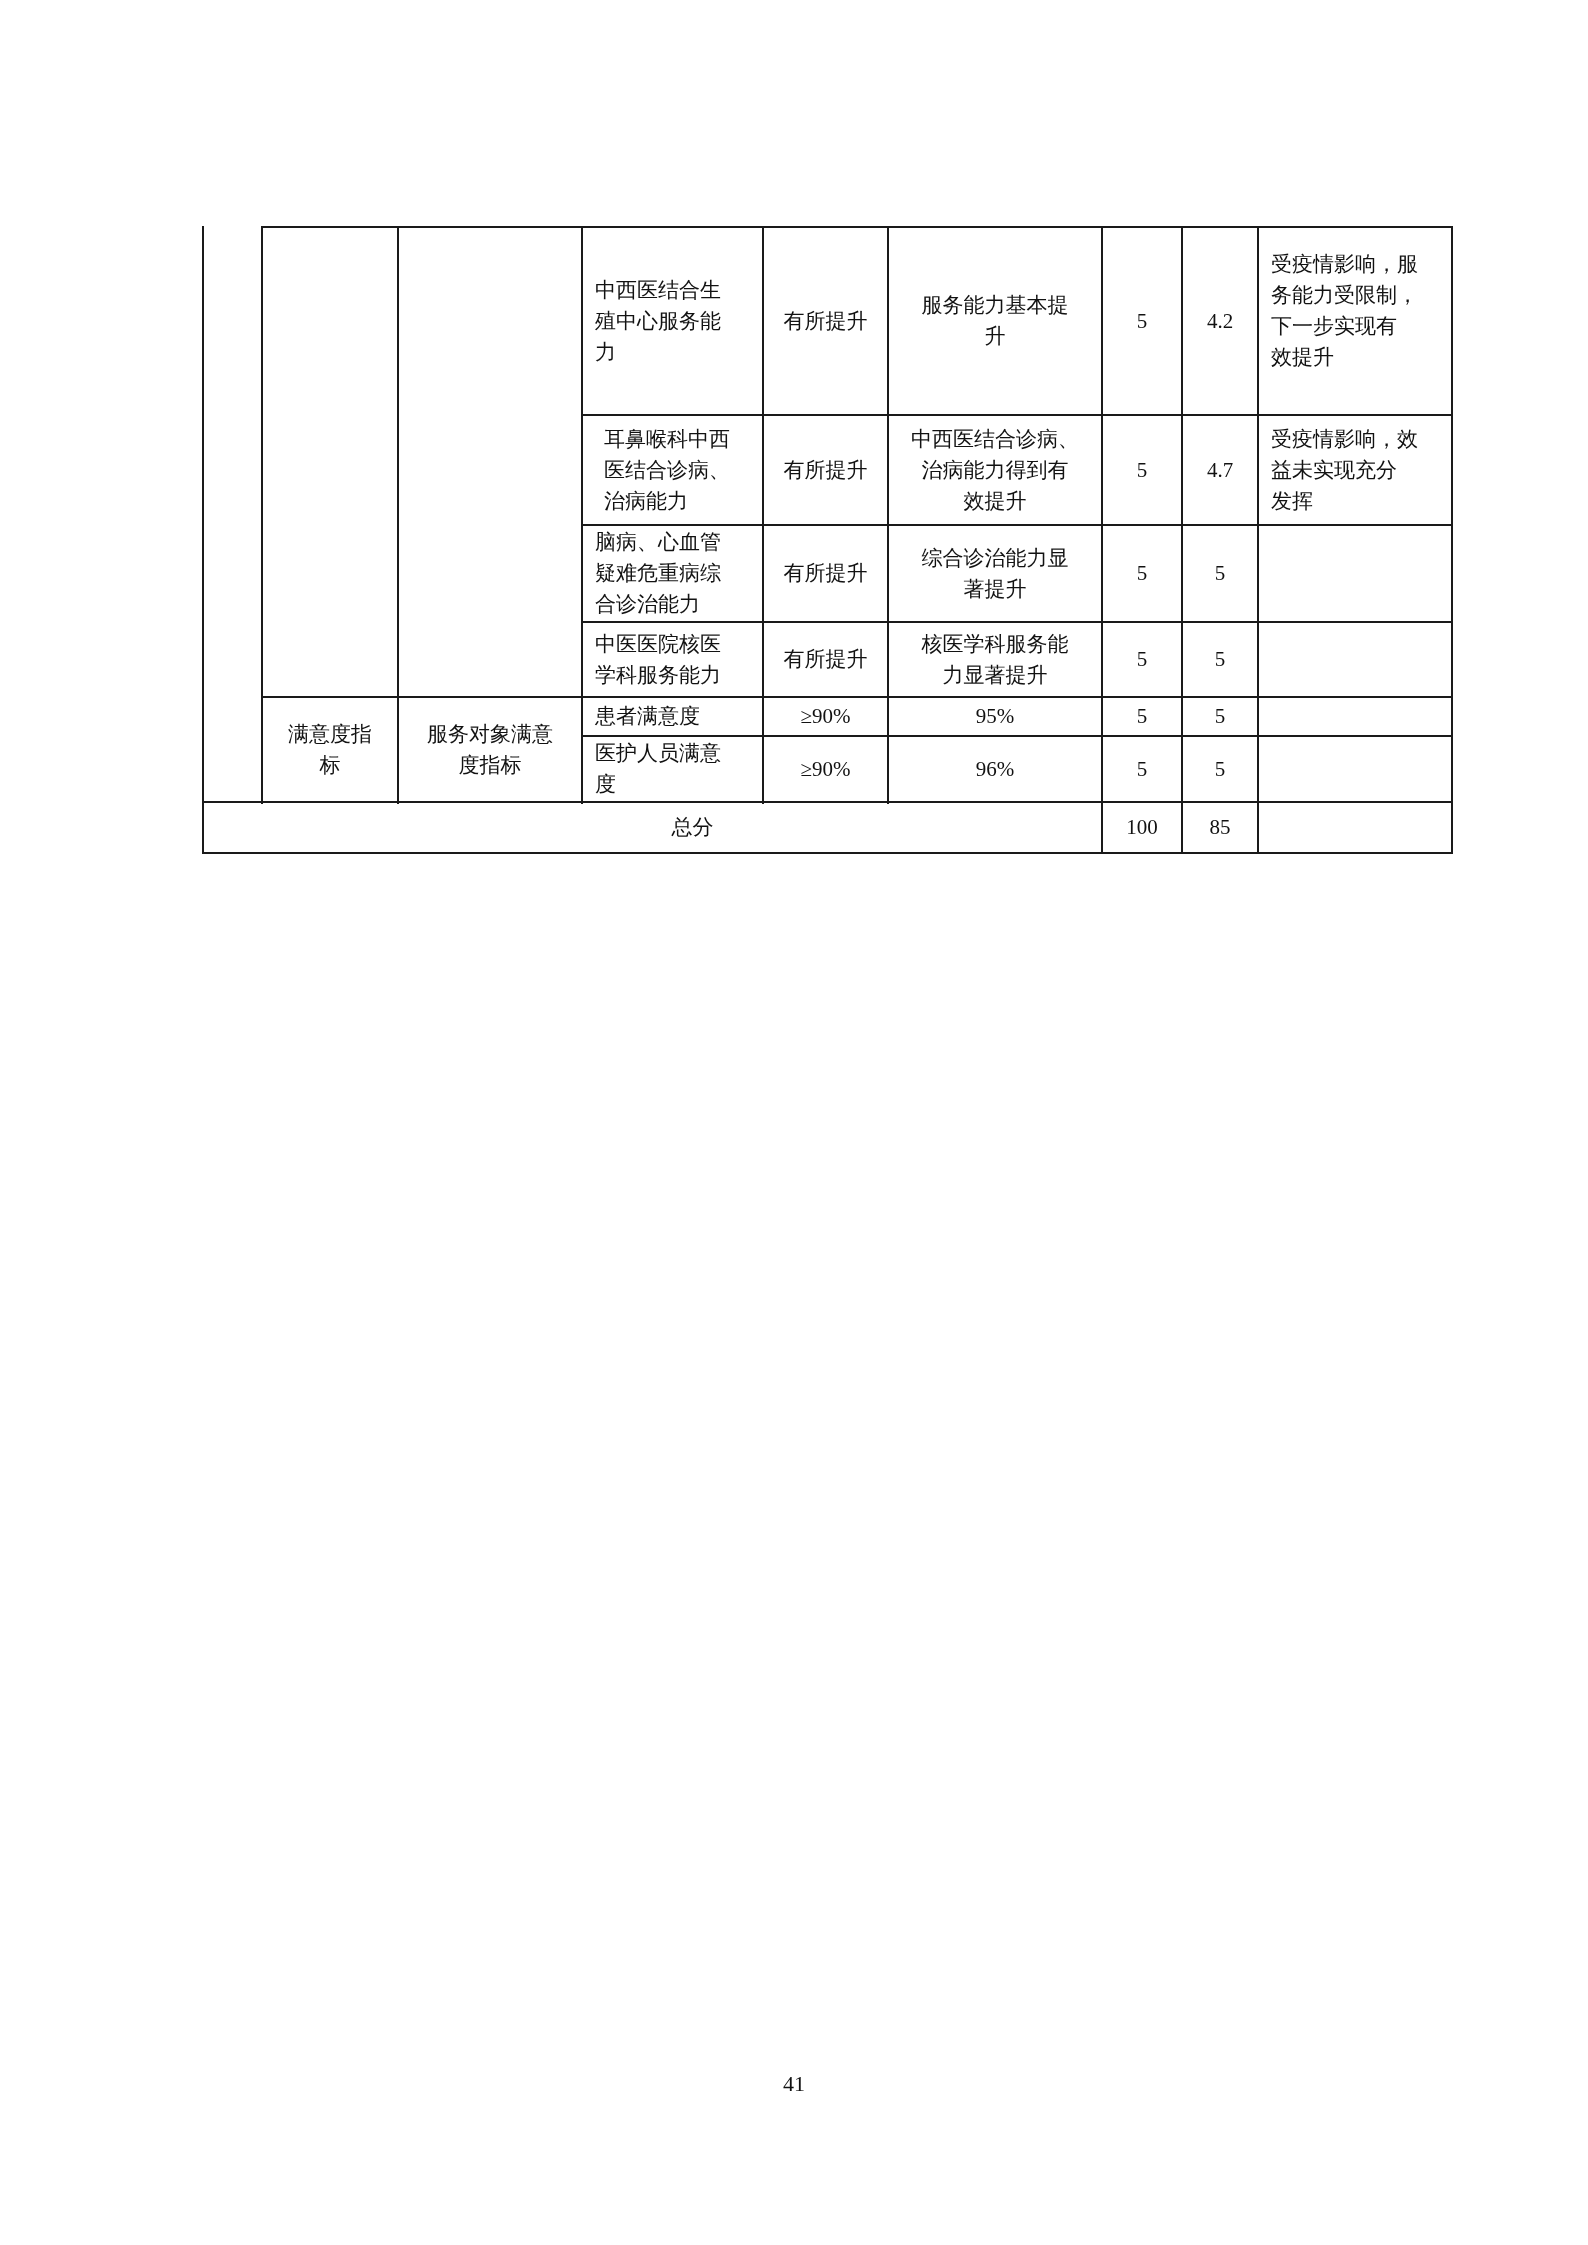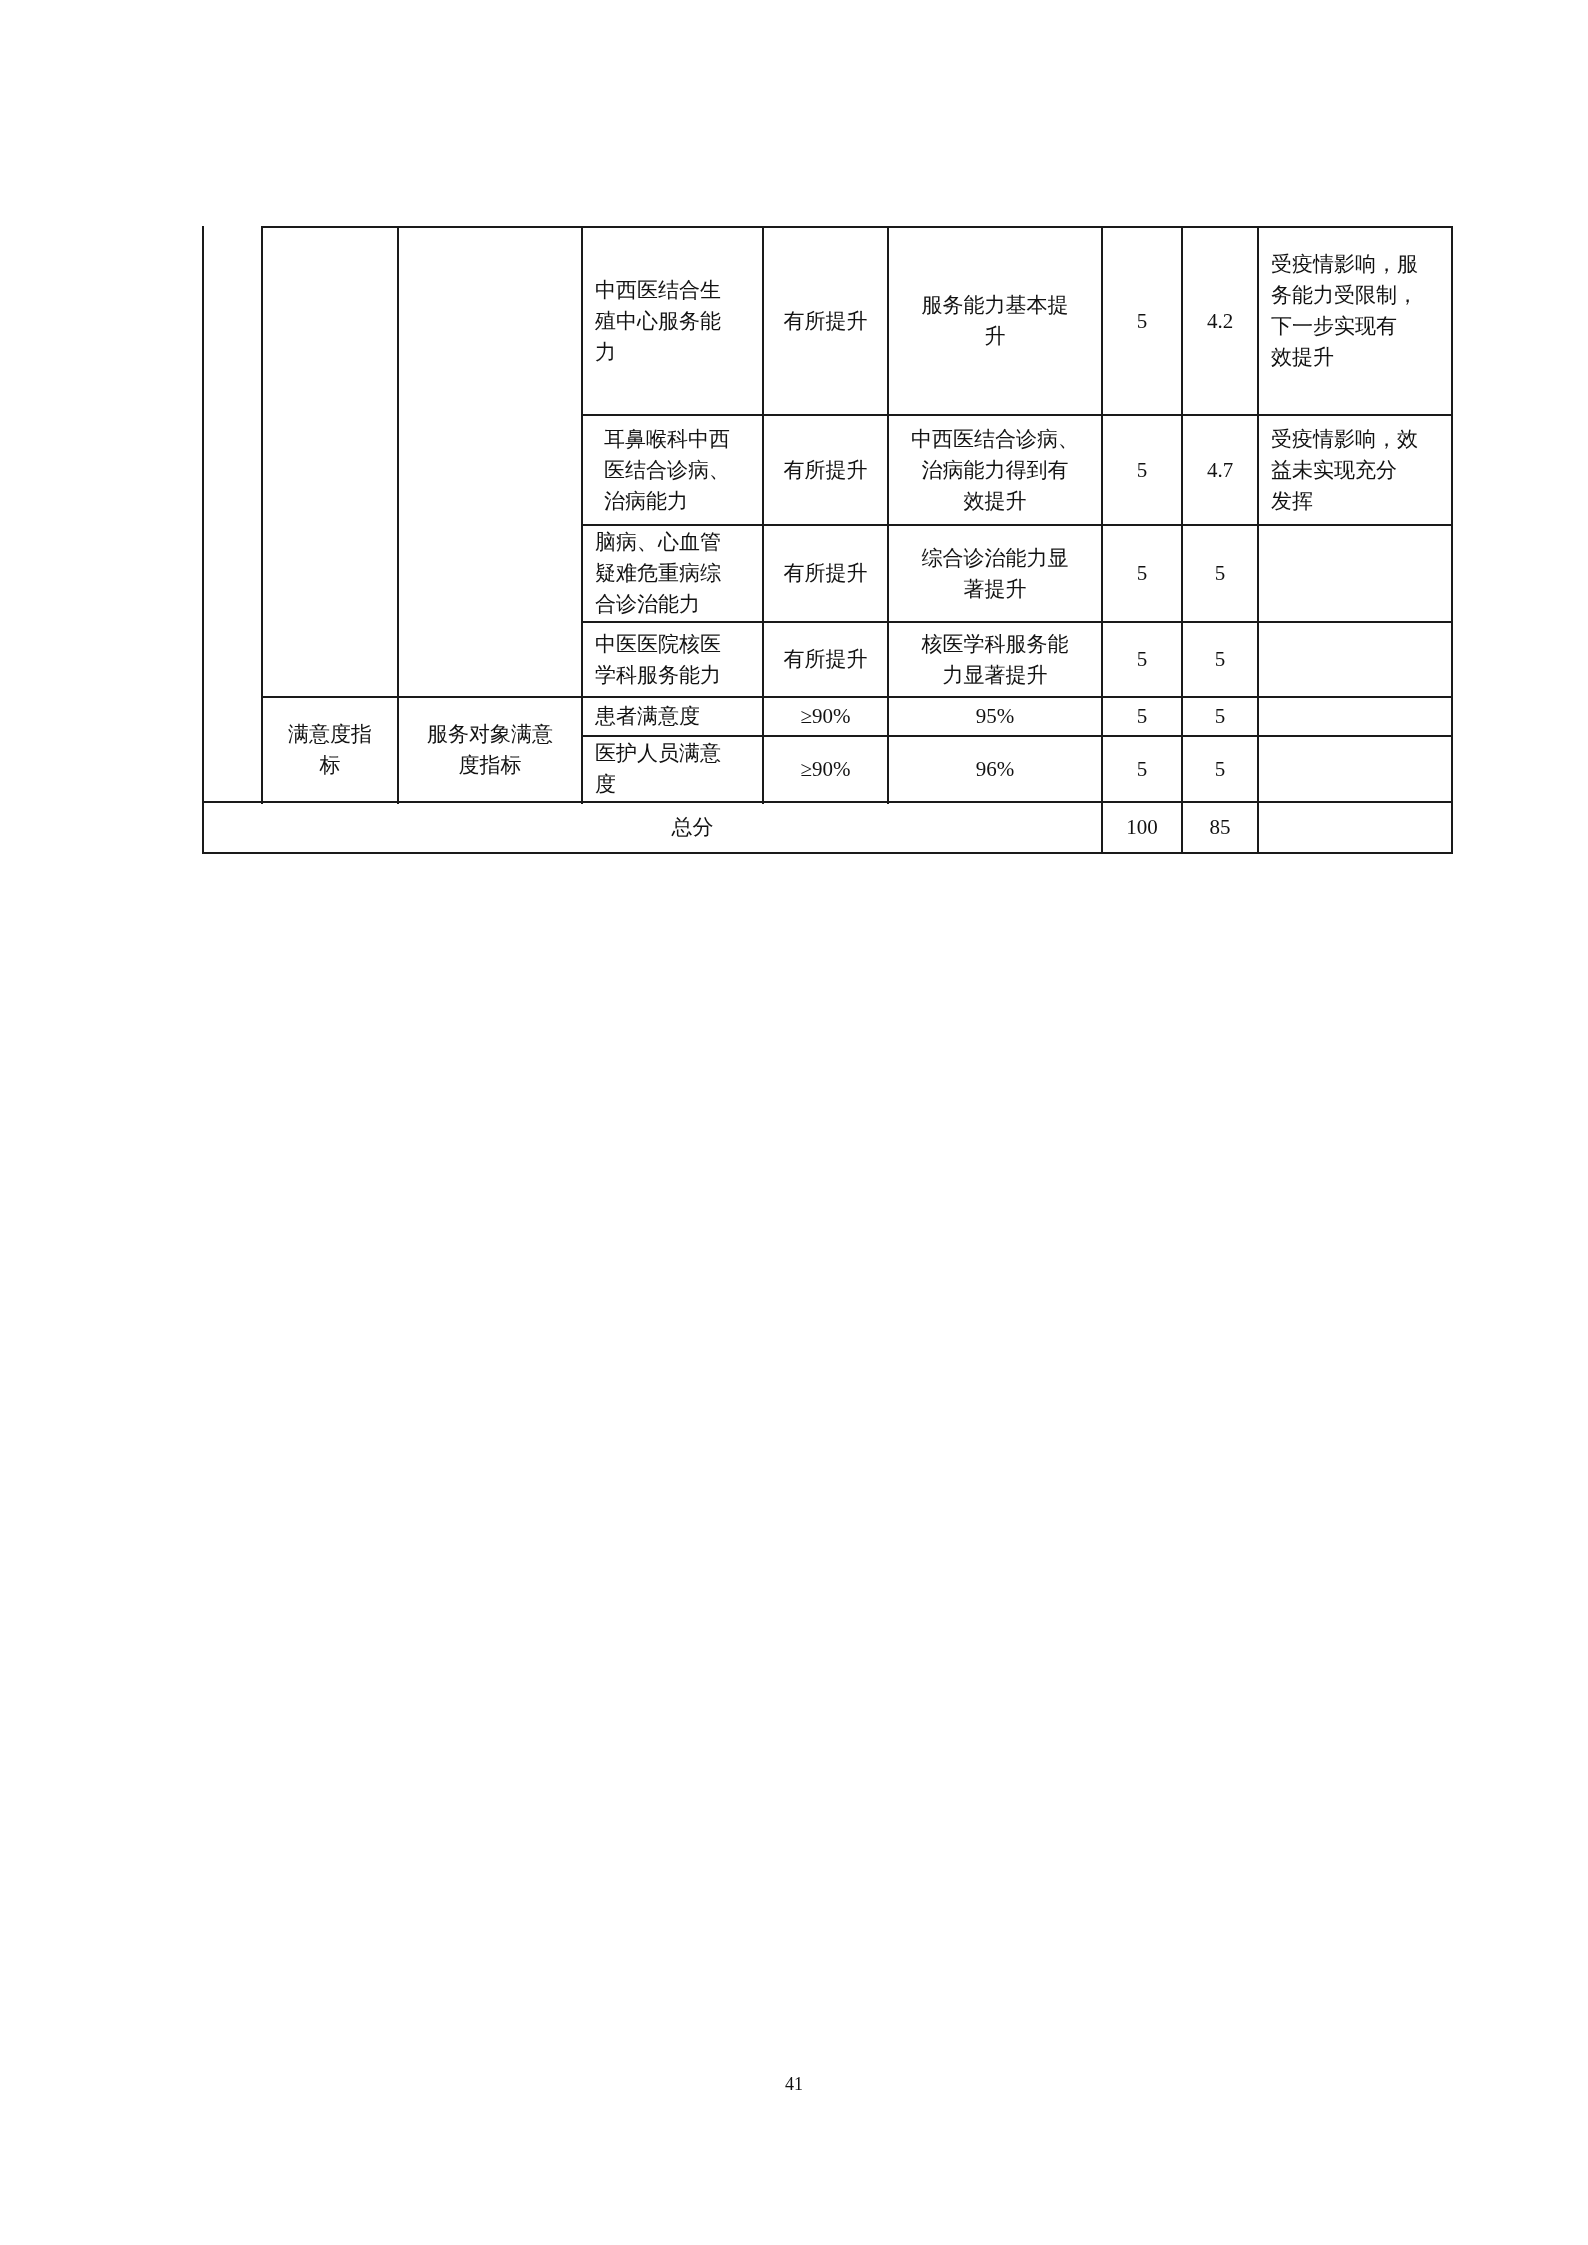--- a/index.html
+++ b/index.html
@@ -23,21 +23,21 @@
     color:#121212;
   }
   .cell.left {
     justify-content:flex-start;
     text-align:left;
     padding-left:13px; padding-right:6px;
     box-sizing:border-box;
   }
   .pageno {
     position:absolute; left:0; right:0; top:2070px;
-    text-align:center; font-size:18px; line-height:28px;
+    text-align:center; font-size:22px; line-height:28px;
   }
 </style>
 </head>
 <body>
 
 <div id="page">
 
   <div>
 
     <div class="vline" style="left:202px; top:226px; height:628px;"></div>

